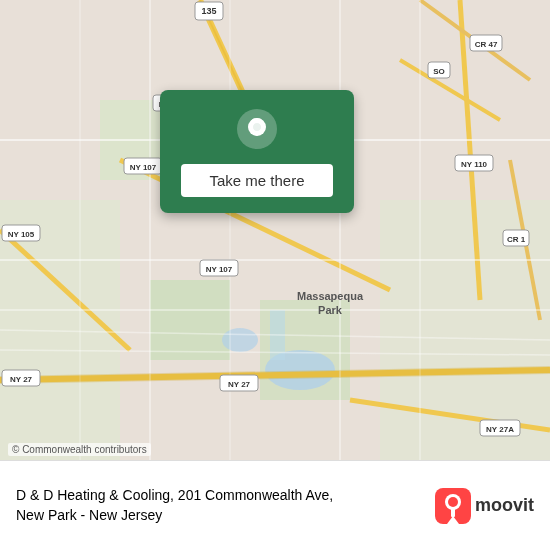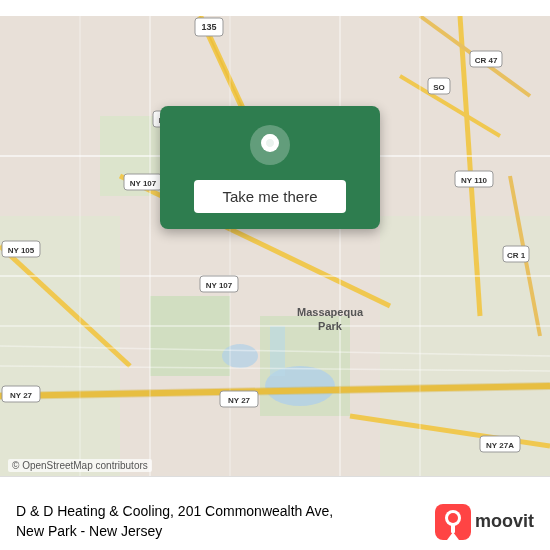--- a/index.html
+++ b/index.html
@@ -10,38 +10,37 @@
       font-family: Arial, sans-serif;
       position: relative;
     }
 
     #map-container {
       width: 550px;
       height: 460px;
       position: relative;
       overflow: hidden;
       background-color: #e8e0d8;
-      margin-top: 16px;
     }
 
     
     .map-bg {
       width: 100%;
       height: 100%;
       position: absolute;
       top: 0;
       left: 0;
     }
 
     
     .location-card {
       position: absolute;
       top: 90px;
       left: 160px;
-      width: 220px;
+      width: 194px;
       background: #2e7d4f;
       border-radius: 8px;
       display: flex;
       flex-direction: column;
       align-items: center;
       padding: 18px 20px 16px;
       box-shadow: 0 4px 12px rgba(0,0,0,0.3);
     }
 
     .pin-icon {
@@ -210,21 +209,21 @@
     <svg class="pin-icon" viewBox="0 0 42 42" xmlns="http://www.w3.org/2000/svg">
       <circle cx="21" cy="21" r="20" fill="white" opacity="0.25"></circle>
       <circle cx="21" cy="19" r="9" fill="white"></circle>
       <circle cx="21" cy="19" r="4" fill="#2e7d4f"></circle>
       <path d="M21 28 L14 18 Q14 10 21 10 Q28 10 28 18 Z" fill="white" opacity="0.9"></path>
       <circle cx="21" cy="19" r="5" fill="none" stroke="white" stroke-width="1.5"></circle>
     </svg>
     <button class="take-me-btn">Take me there</button>
   </div>
 
-  <div class="osm-attribution">© OpenStreetMap contributors</div>
+  <div class="osm-attribution">© Commonwealth contributors</div>
 </div>
 
 <div id="info-bar">
   <div class="info-text">
     <div class="info-title">
       <span>D &amp; D Heating &amp; Cooling, 201  Commonwealth Ave,</span><br>
       <span>New Park - New Jersey</span>
     </div>
   </div>
   <div class="moovit-logo">

